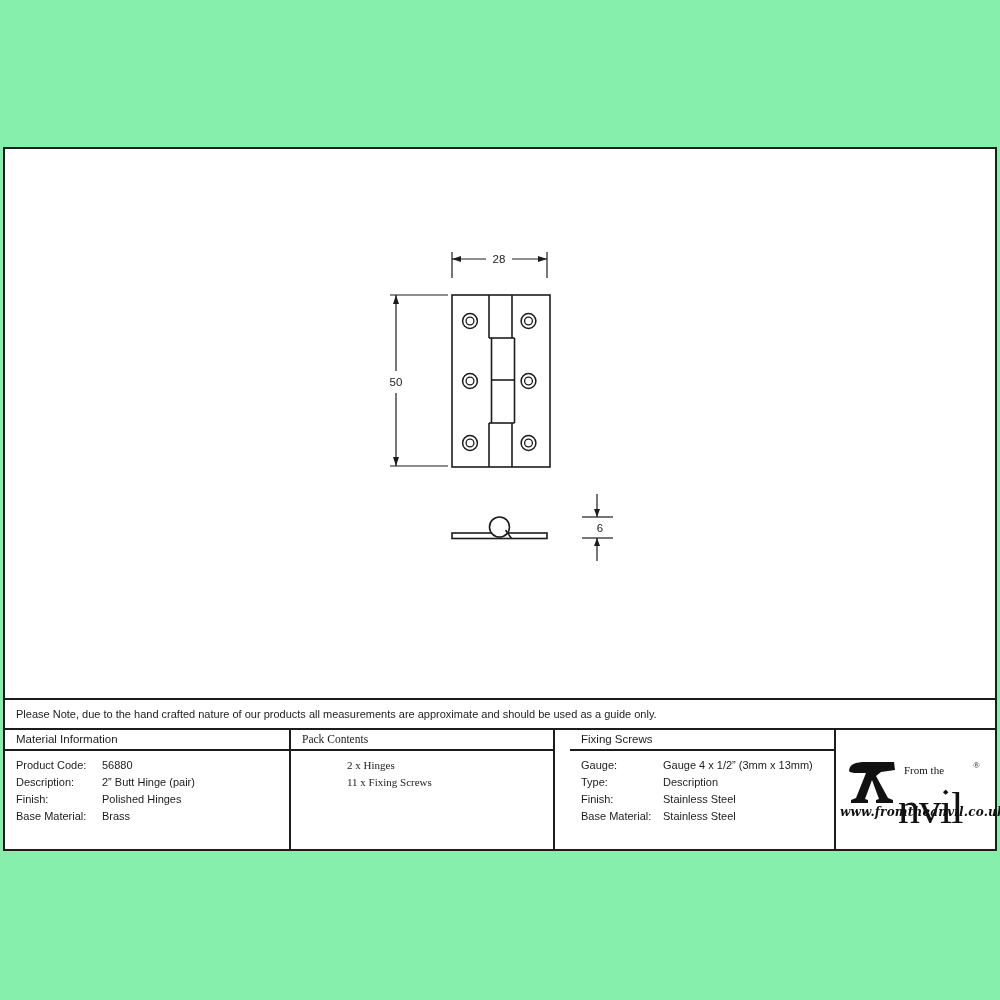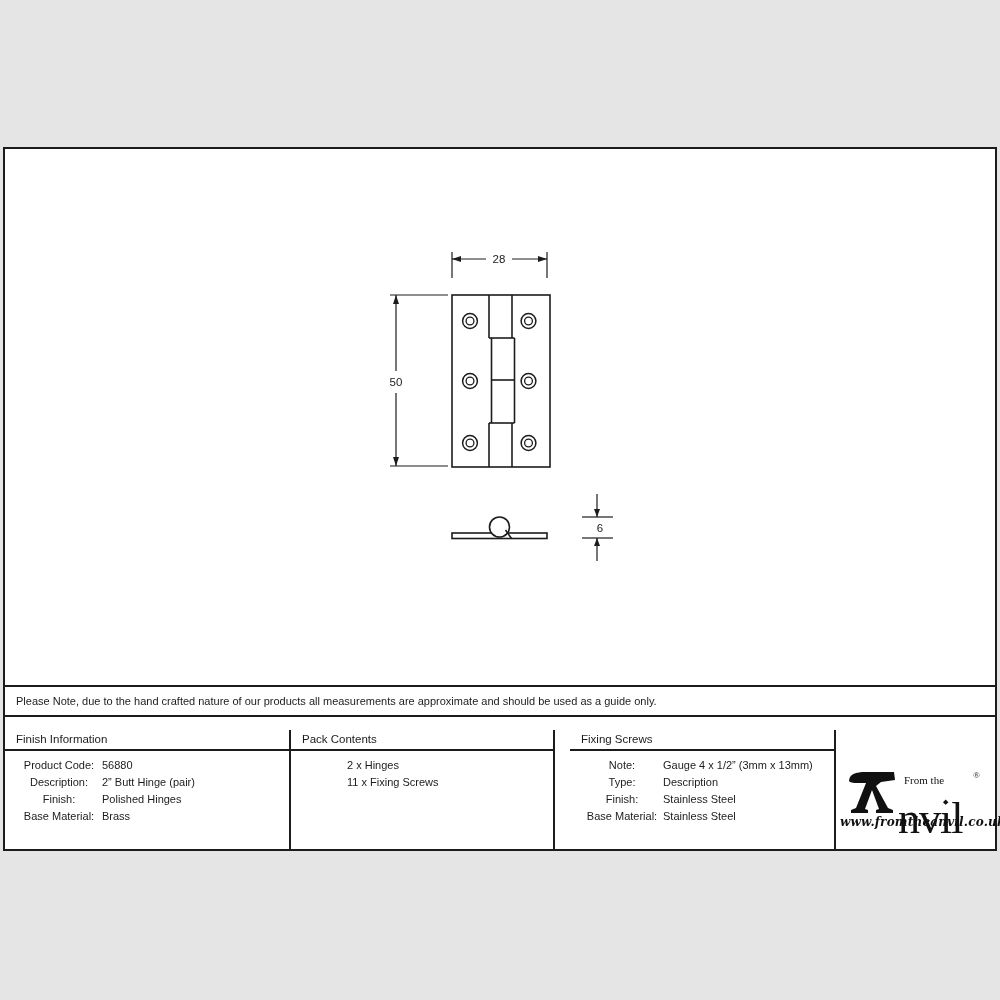--- a/index.html
+++ b/index.html
@@ -1,43 +1,43 @@
 <!DOCTYPE html>
 <html><head>
 <meta charset="utf-8">
 <style>
   html,body{margin:0;padding:0;background:#ffffff;}
-  .page{position:relative;width:1000px;height:1000px;background:#e5e5e5;overflow:hidden;
+  .page{position:relative;width:1000px;height:1000px;background:#86efac;overflow:hidden;
         font-family:"Liberation Sans",sans-serif;color:#1c1c1c;}
   .sheet{position:absolute;left:3px;top:147px;width:994px;height:704px;
          border:2px solid #1c1c1c;box-sizing:border-box;background:#ffffff;}
   .drawing{position:absolute;left:365px;top:91px;width:250px;height:330px;}
   .drawing text{font-family:"Liberation Sans",sans-serif;font-size:11.5px;fill:#1c1c1c;}
 
-  .note-row{position:absolute;left:0;right:0;top:536px;height:32px;
+  .note-row{position:absolute;left:0;right:0;top:549px;height:32px;
             border-top:2px solid #1c1c1c;border-bottom:2px solid #1c1c1c;
             box-sizing:border-box;display:flex;align-items:center;}
   .note-row span{padding-left:11px;font-size:11px;}
 
   .cols{position:absolute;left:0;right:0;top:581px;height:119px;}
   .col{position:absolute;top:0;height:119px;box-sizing:border-box;}
   .col-divider{border-right:2px solid #1c1c1c;}
   .col-1{left:0;width:286px;}
-  .col-2{left:286px;width:264px;}
+  .col-2{left:286px;width:264px;font-family:Liberation Serif, serif;}
   .col-3{left:550px;width:281px;padding-left:15px;}
   .col-4{left:831px;width:159px;}
   .col-header{height:21px;border-bottom:2px solid #1c1c1c;box-sizing:border-box;
               line-height:19px;padding-left:11px;font-size:11.5px;}
   .col-body{padding:6px 4px 0 11px;font-size:11px;}
-  .kv-row{display:flex;line-height:17px;text-align:center;}
+  .kv-row{display:flex;line-height:17px;}
   .kv-label{flex:0 0 86px;}
   .col-3 .kv-label{flex:0 0 82px;}
   .list-item{line-height:17px;margin-left:45px;}
 
-  .logo{position:absolute;left:10px;top:35px;width:148px;height:68px;}
+  .logo{position:absolute;left:10px;top:25px;width:148px;height:68px;}
   .logo-anvil-svg{position:absolute;left:2px;top:6px;}
   .logo-brand{position:absolute;left:52px;top:8px;font-family:"Liberation Serif",serif;
               font-size:44px;line-height:1;letter-spacing:-1px;color:#111;margin-top:24px;}
   .logo-brand .i-dot{position:absolute;left:45px;top:2px;font-size:7px;letter-spacing:0;}
   .logo-fromthe{position:absolute;left:58px;top:9px;font-family:"Liberation Serif",serif;
                 font-size:11px;color:#111;}
   .logo-reg{position:absolute;left:127px;top:5px;font-size:9px;font-family:"Liberation Serif",serif;}
   .logo-url{position:absolute;left:-6px;right:-6px;top:50px;text-align:center;
             font-family:"DejaVu Serif","Liberation Serif",serif;font-style:italic;font-weight:bold;
             font-size:12px;color:#111;letter-spacing:0.2px;}
@@ -114,21 +114,21 @@
       <text x="600" y="532" text-anchor="middle">6</text>
     </svg>
 
     <div class="note-row">
       <span>Please Note, due to the hand crafted nature of our products all measurements are approximate and should be used as a guide only.</span>
     </div>
 
     <div class="cols">
 
       <div class="col col-1 col-divider">
-        <div class="col-header">Finish Information</div>
+        <div class="col-header">Material Information</div>
         <div class="col-body">
           <div class="kv-row">
             <span class="kv-label">Product Code:</span>
             <span class="kv-value">56880</span>
           </div>
           <div class="kv-row">
             <span class="kv-label">Description:</span>
             <span class="kv-value">2” Butt Hinge (pair)</span>
           </div>
           <div class="kv-row">
@@ -147,21 +147,21 @@
         <div class="col-body">
           <div class="list-item">2 x Hinges</div>
           <div class="list-item">11 x Fixing Screws</div>
         </div>
       </div>
 
       <div class="col col-3 col-divider">
         <div class="col-header">Fixing Screws</div>
         <div class="col-body">
           <div class="kv-row">
-            <span class="kv-label">Note:</span>
+            <span class="kv-label">Gauge:</span>
             <span class="kv-value">Gauge 4 x 1/2” (3mm x 13mm)</span>
           </div>
           <div class="kv-row">
             <span class="kv-label">Type:</span>
             <span class="kv-value">Description</span>
           </div>
           <div class="kv-row">
             <span class="kv-label">Finish:</span>
             <span class="kv-value">Stainless Steel</span>
           </div>

